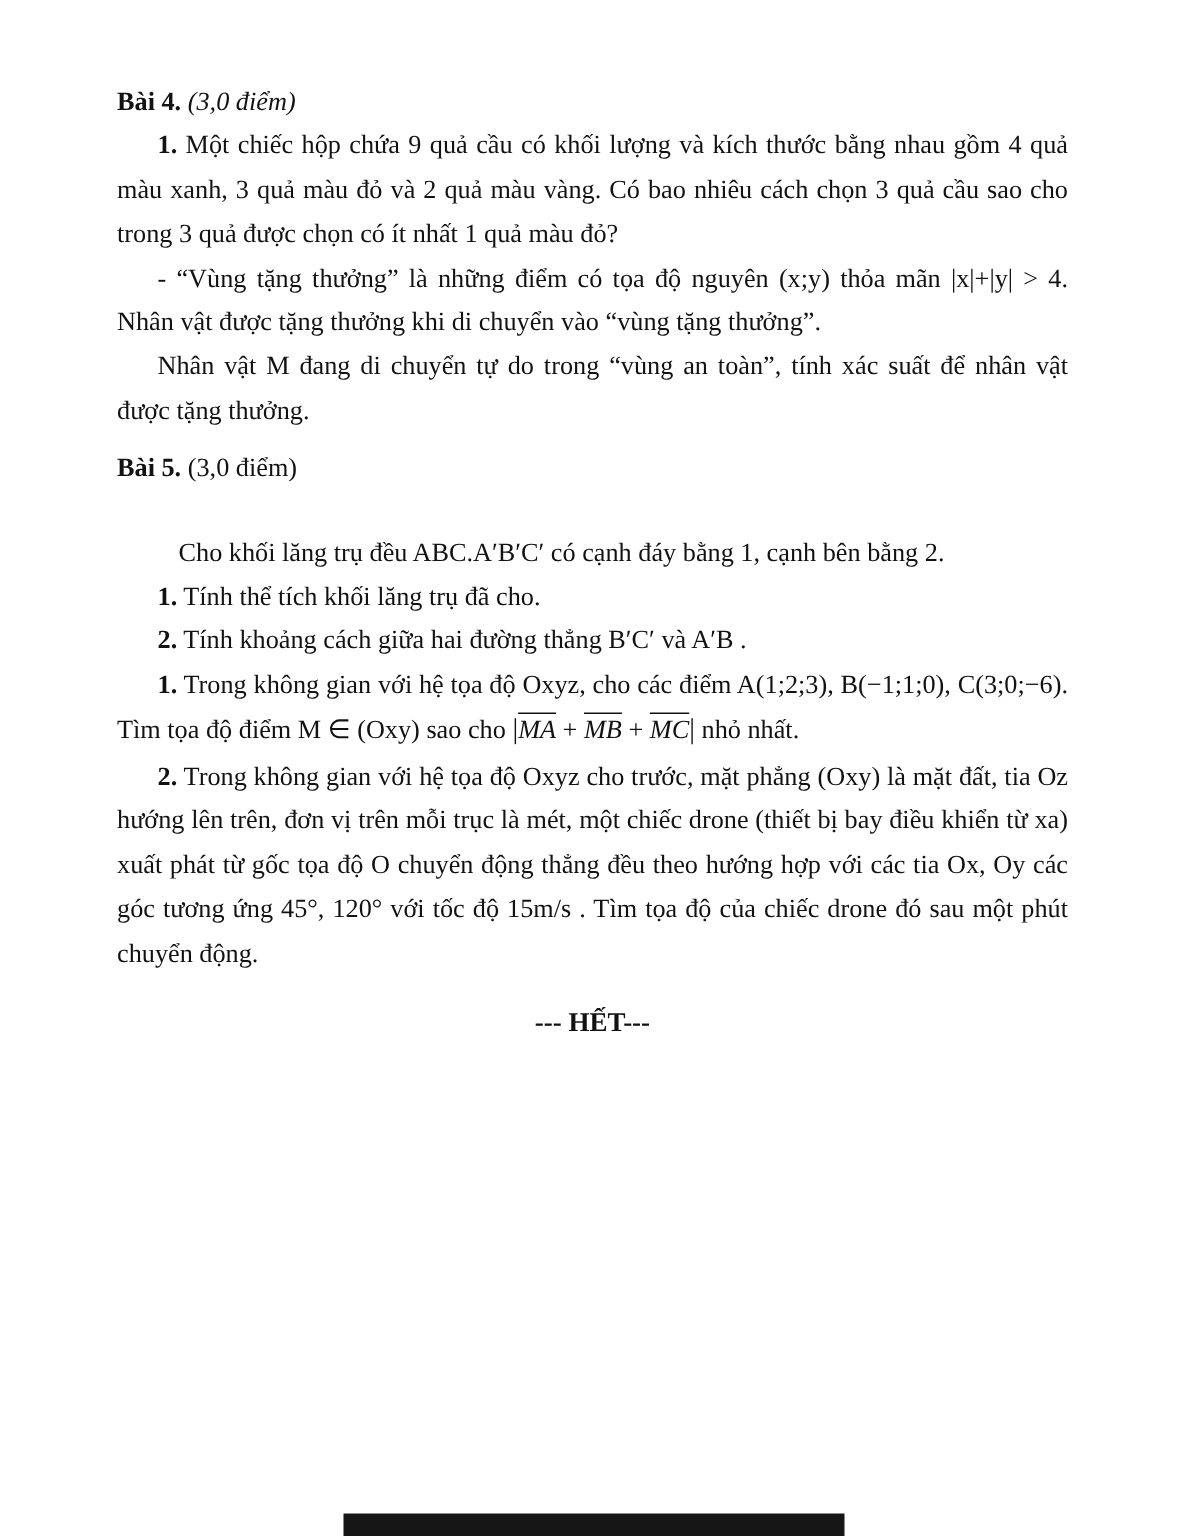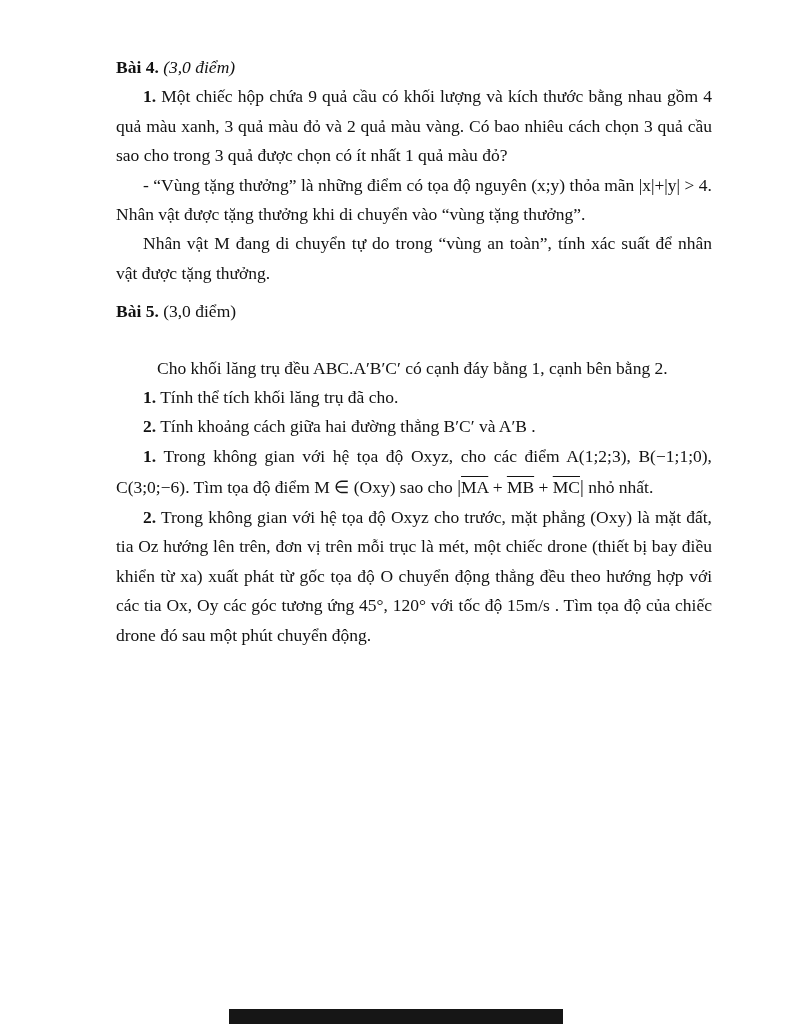--- a/index.html
+++ b/index.html
@@ -9,21 +9,21 @@
   }
   body {
     width: 792px;
     height: 1024px;
     position: relative;
     overflow: hidden;
     font-family: "Liberation Serif", serif;
     color: #121212;
   }
   .page {
-    padding: 44px 80px 0 116px;
+    padding: 44px 80px 0 78px;
     box-sizing: border-box;
   }
   p {
     margin: 0;
     font-size: 17.5px;
     line-height: 1.68;
     text-align: justify;
   }
   .heading {
     font-weight: bold;
@@ -42,20 +42,21 @@
   }
   .indent-lg {
     text-indent: 41px;
     margin-top: 27px;
   }
   .lead {
     font-weight: bold;
   }
   .vec {
     text-decoration: overline;
+    font-style: italic;
   }
   .abs-bar {
     font-size: 19px;
   }
   .end-marker {
     text-align: center;
     font-weight: bold;
     margin-top: 16px;
     font-size: 18px;
   }
@@ -111,16 +112,17 @@
 
 
   <p class="indent">
     <span class="lead">1.</span><span> Trong không gian với hệ tọa độ Oxyz, cho các điểm A(1;2;3), B(−1;1;0), C(3;0;−6). Tìm tọa độ điểm M ∈ (Oxy) sao cho </span><span class="abs-bar">|</span><span class="vec">MA</span><span> + </span><span class="vec">MB</span><span> + </span><span class="vec">MC</span><span class="abs-bar">|</span><span> nhỏ nhất.</span>
   </p>
 
   <p class="indent">
     <span class="lead">2.</span><span> Trong không gian với hệ tọa độ Oxyz cho trước, mặt phẳng (Oxy) là mặt đất, tia Oz hướng lên trên, đơn vị trên mỗi trục là mét, một chiếc drone (thiết bị bay điều khiển từ xa) xuất phát từ gốc tọa độ O chuyển động thẳng đều theo hướng hợp với các tia Ox, Oy các góc tương ứng 45°, 120° với tốc độ 15m/s . Tìm tọa độ của chiếc drone đó sau một phút chuyển động.</span>
   </p>
 
+  <p class="end-marker">--- HẾT---</p>
 
 </div>
 
 <div class="scan-bar"></div>
 
 </body></html>

